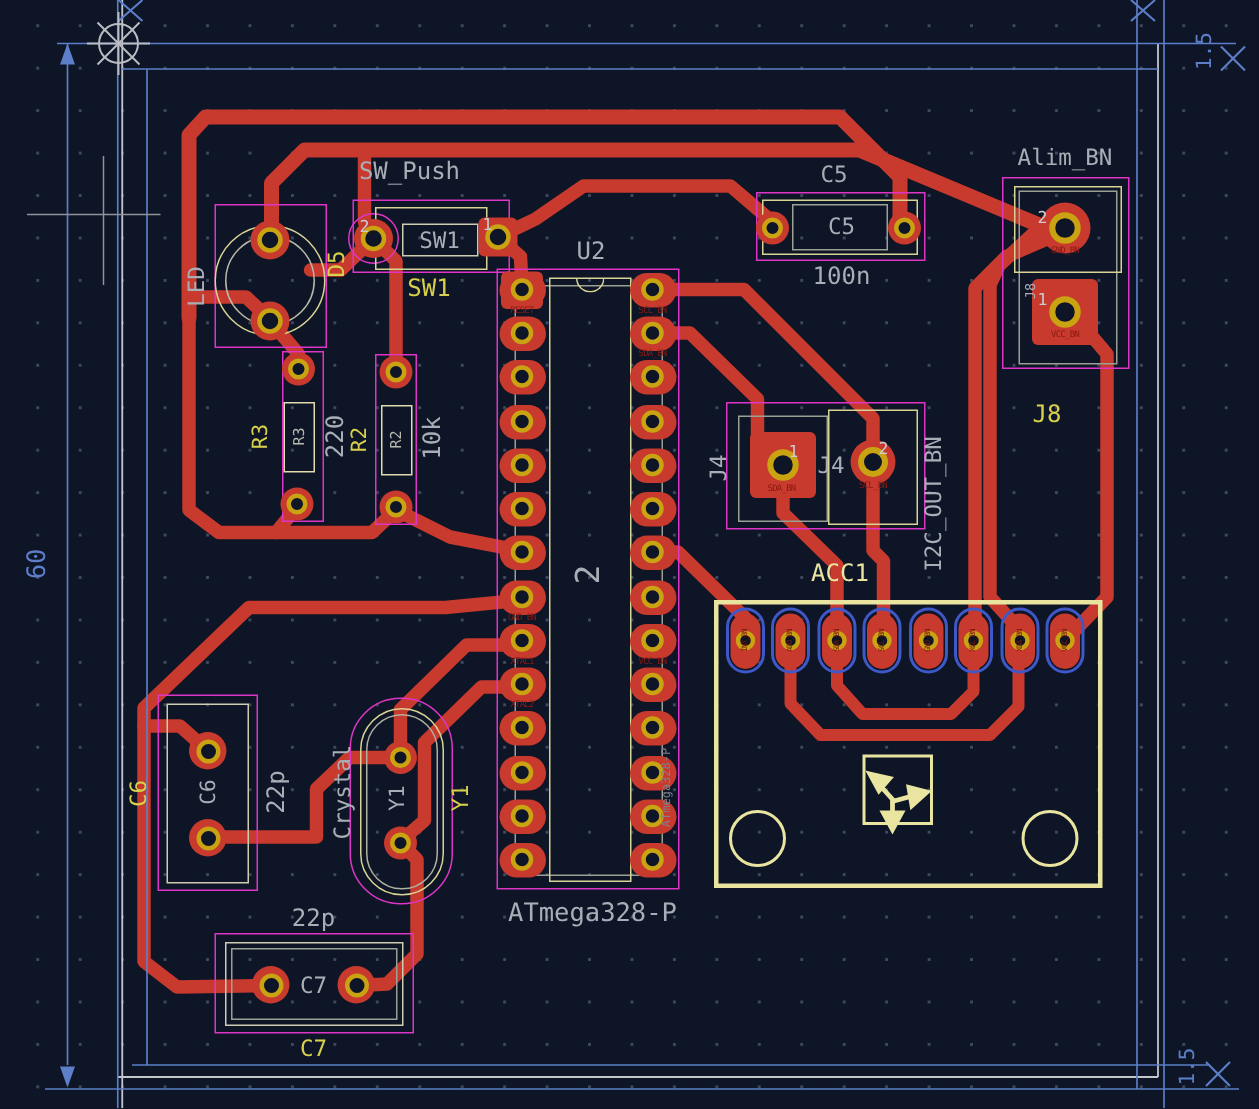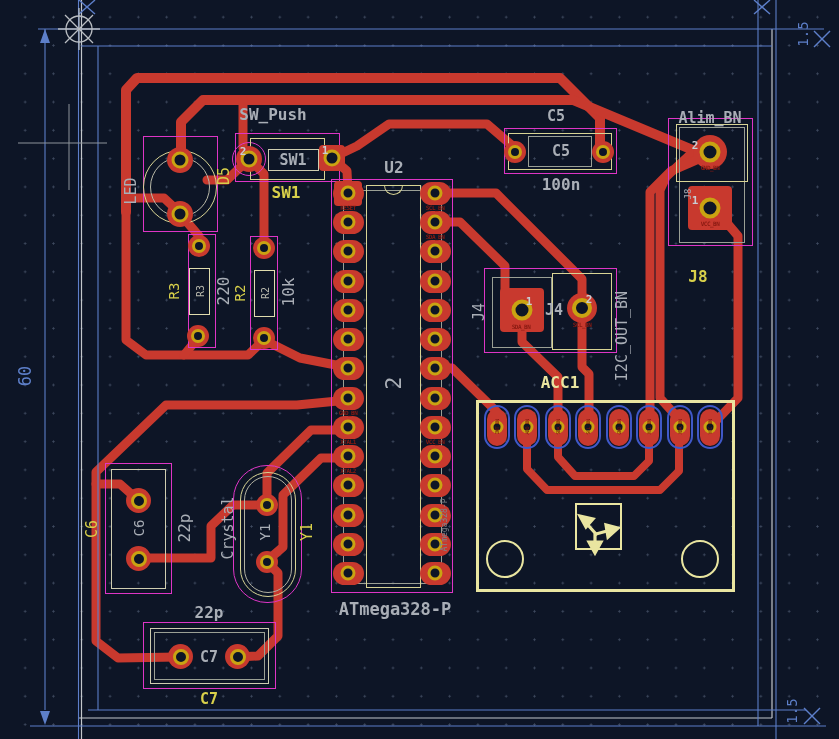--- a/index.html
+++ b/index.html
@@ -14,21 +14,21 @@
   .court{border-color:#de35c6;}
   .silk{border-color:#d8d494;}
   .fab{border-color:#9ba095;}
   .fab2{border-color:#cfcdb0;}
   .mod{border:3px solid #e9e5a0;}
   .pad{position:absolute;background:#c8392e;z-index:3;}
   .ring{position:absolute;left:50%;top:50%;transform:translate(-50%,-50%);border-radius:50%;
         background:#0d1526;border:3px solid #c9a312;box-sizing:border-box;display:block;}
   .accout{position:absolute;border:2px solid #3f58c8;border-radius:13px;z-index:3;box-sizing:border-box;}
   .vtext{position:absolute;transform:translate(-50%,-50%) rotate(-90deg);white-space:nowrap;z-index:4;}
-  .htext{position:absolute;transform:translate(-50%,-50%);white-space:nowrap;z-index:4;font-weight:bold;}
+  .htext{position:absolute;transform:translate(-50%,-50%);white-space:nowrap;z-index:4;}
   .ltext{position:absolute;white-space:nowrap;z-index:4;}
   .gray{color:#a9aeb6;}
   .silky{color:#d8d04a;}
   .pale{color:#e9e5a0;}
   .blue{color:#5d7fc9;}
   .num{color:#c9cdd2;font-size:11px;}
   .net{color:#8a1a12;font-size:6px;letter-spacing:-.5px;z-index:4;}
   .title{font-family:"Liberation Sans",sans-serif;color:#f2ea84;font-size:26px;z-index:4;}
 </style>
 </head>
@@ -120,21 +120,21 @@
   <div>
     <div class="outline court" style="left:668px;top:118px;width:85px;height:128px;"></div>
     <div class="outline fab" style="left:679px;top:127px;width:66px;height:116px;"></div>
     <div class="outline silk" style="left:676px;top:124px;width:72px;height:58px;"></div>
     <div class="pad" style="left:693px;top:135px;width:34px;height:34px;border-radius:50%;">
         <i class="ring" style="width:21px;height:21px;border-width:4px;"></i>
       </div>
     <div class="pad" style="left:688px;top:186px;width:44px;height:44px;border-radius:4px;">
         <i class="ring" style="width:21px;height:21px;border-width:4px;"></i>
       </div>
-    <div class="htext gray" style="left:710px;top:118px;font-size:15px;">Alim_BN</div>
+    <div class="htext gray" style="left:710px;top:105px;font-size:15px;">Alim_BN</div>
     <div class="vtext gray" style="left:688px;top:194px;font-size:9px;">J8</div>
     <div class="htext silky" style="left:698px;top:276px;font-size:16px;">J8</div>
     <div class="htext num" style="left:695px;top:145px;">2</div>
     <div class="htext num" style="left:695px;top:200px;">1</div>
     <div class="htext net" style="left:710px;top:167px;">GND_BN</div>
     <div class="htext net" style="left:710px;top:223px;">VCC_BN</div>
   </div>
 
   <div>
     <div class="outline court" style="left:331px;top:179px;width:122px;height:414px;"></div>

